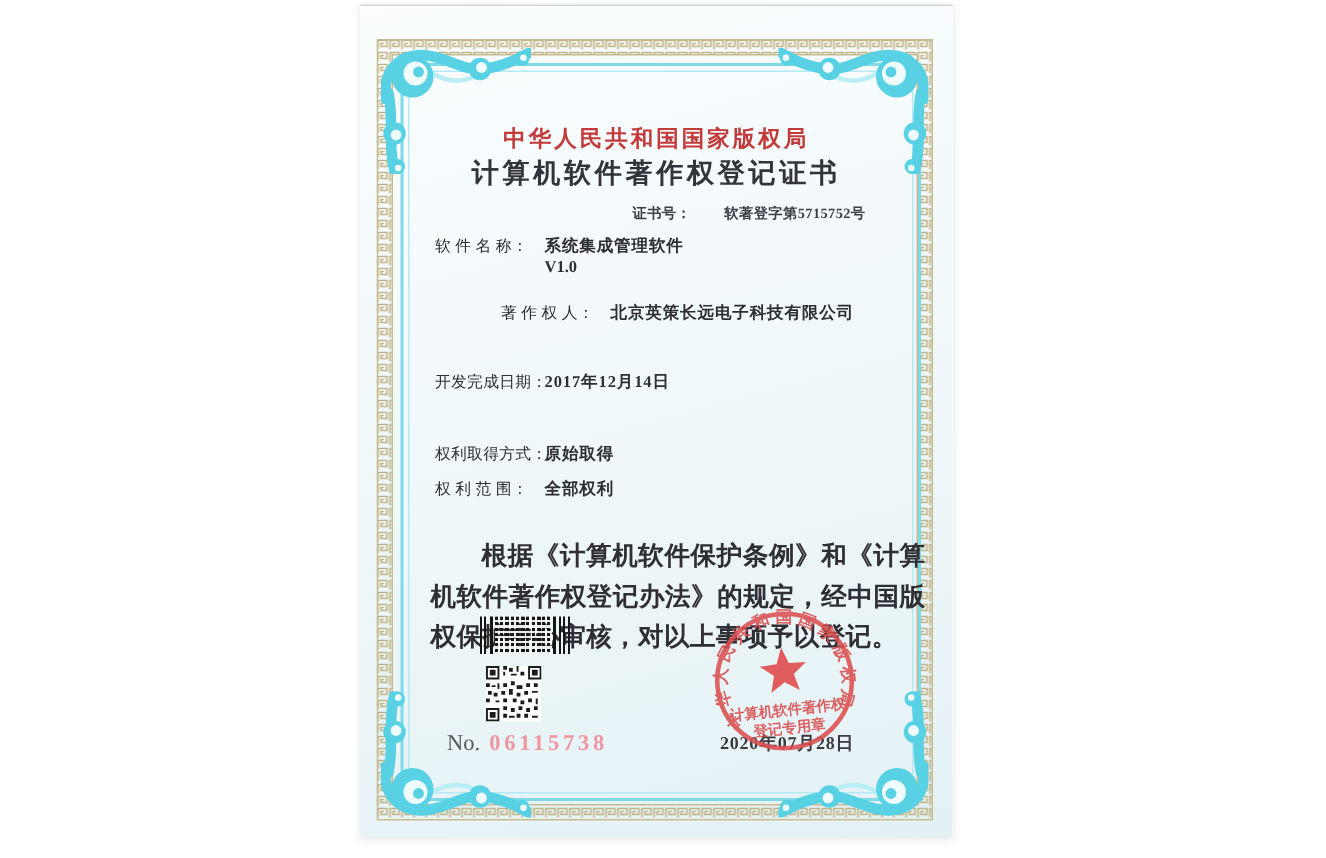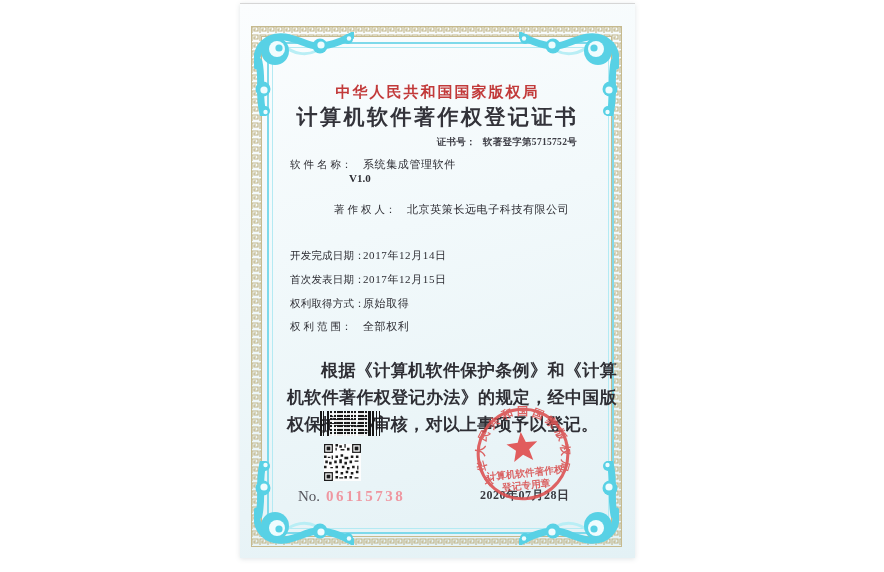--- a/index.html
+++ b/index.html
@@ -26,32 +26,32 @@
   .flr.tr{right:16px;top:28px;transform:scaleX(-1);}
   .flr.bl{left:14px;bottom:13px;transform:scaleY(-1);}
   .flr.br{right:16px;bottom:13px;transform:scale(-1,-1);}
 
   .issuer{
     position:absolute;top:79px;left:0;right:0;text-align:center;
     font-size:15px;font-weight:700;letter-spacing:2px;color:#c23a3a;z-index:3;
   }
   .cert-title{
     position:absolute;top:99px;left:0;right:0;text-align:center;
-    font-size:21px;font-weight:800;letter-spacing:2.5px;color:#33333a;z-index:3;
+    font-size:18px;font-weight:800;letter-spacing:2.5px;color:#33333a;z-index:3;
   }
   .cert-no{
     position:absolute;top:132px;right:58px;font-size:9.5px;color:#3e3e46;
     font-weight:600;z-index:3;letter-spacing:0.3px;
   }
-  .cert-no .cl{margin-right:7px;}
+  .cert-no .cl{margin-right:22px;}
 
   .row{position:absolute;left:50px;white-space:nowrap;color:#2e2e34;z-index:3;}
   .lbl{display:inline-block;width:73px;font-size:10.5px;font-weight:400;letter-spacing:0.2px;}
-  .val{font-size:11px;font-weight:400;letter-spacing:0.6px;text-align:center;}
-  .r0{top:150px;} .r0b{position:absolute;left:109px;top:168px;font-size:11px;font-weight:600;color:#2e2e34;z-index:3;}
+  .val{font-size:11px;font-weight:700;letter-spacing:0.6px;text-align:center;}
+  .r0{top:150px;} .r0b{position:absolute;left:123px;top:168px;font-size:11px;font-weight:600;color:#2e2e34;z-index:3;}
   .r1{top:195px;margin-left:44px;} .r2{top:241px;} .r3{top:265px;} .r4{top:289px;} .r5{top:312px;} .r6{top:335px;}
 
   .statement{
     position:absolute;left:47px;top:353px;width:330px;z-index:3;
     font-size:17px;line-height:27px;text-align:justify;text-indent:2em;
     color:#2e2e34;font-weight:600;letter-spacing:0.3px;
   }
 
   .barcode{
     position:absolute;left:80px;top:407px;width:60px;height:25px;z-index:3;
@@ -140,23 +140,20 @@
     <span class="lbl">软 件 名 称：</span><span class="val">系统集成管理软件</span>
   </div>
   <div class="r0b">V1.0</div>
 
   <div class="row r1">
     <span class="lbl">著 作 权 人：</span><span class="val">北京英策长远电子科技有限公司</span>
   </div>
   <div class="row r2">
     <span class="lbl">开发完成日期：</span><span class="val">2017年12月14日</span>
   </div>
-  <div class="row r3">
-    <span class="lbl">首次发表日期：</span><span class="val">2017年12月15日</span>
-  </div>
   <div class="row r4">
     <span class="lbl">权利取得方式：</span><span class="val">原始取得</span>
   </div>
   <div class="row r5">
     <span class="lbl">权 利 范 围：</span><span class="val">全部权利</span>
   </div>
 
   <div class="statement">根据《计算机软件保护条例》和《计算机软件著作权登记办法》的规定，经中国版权保护中心审核，对以上事项予以登记。</div>
 
   <div class="barcode"></div>

